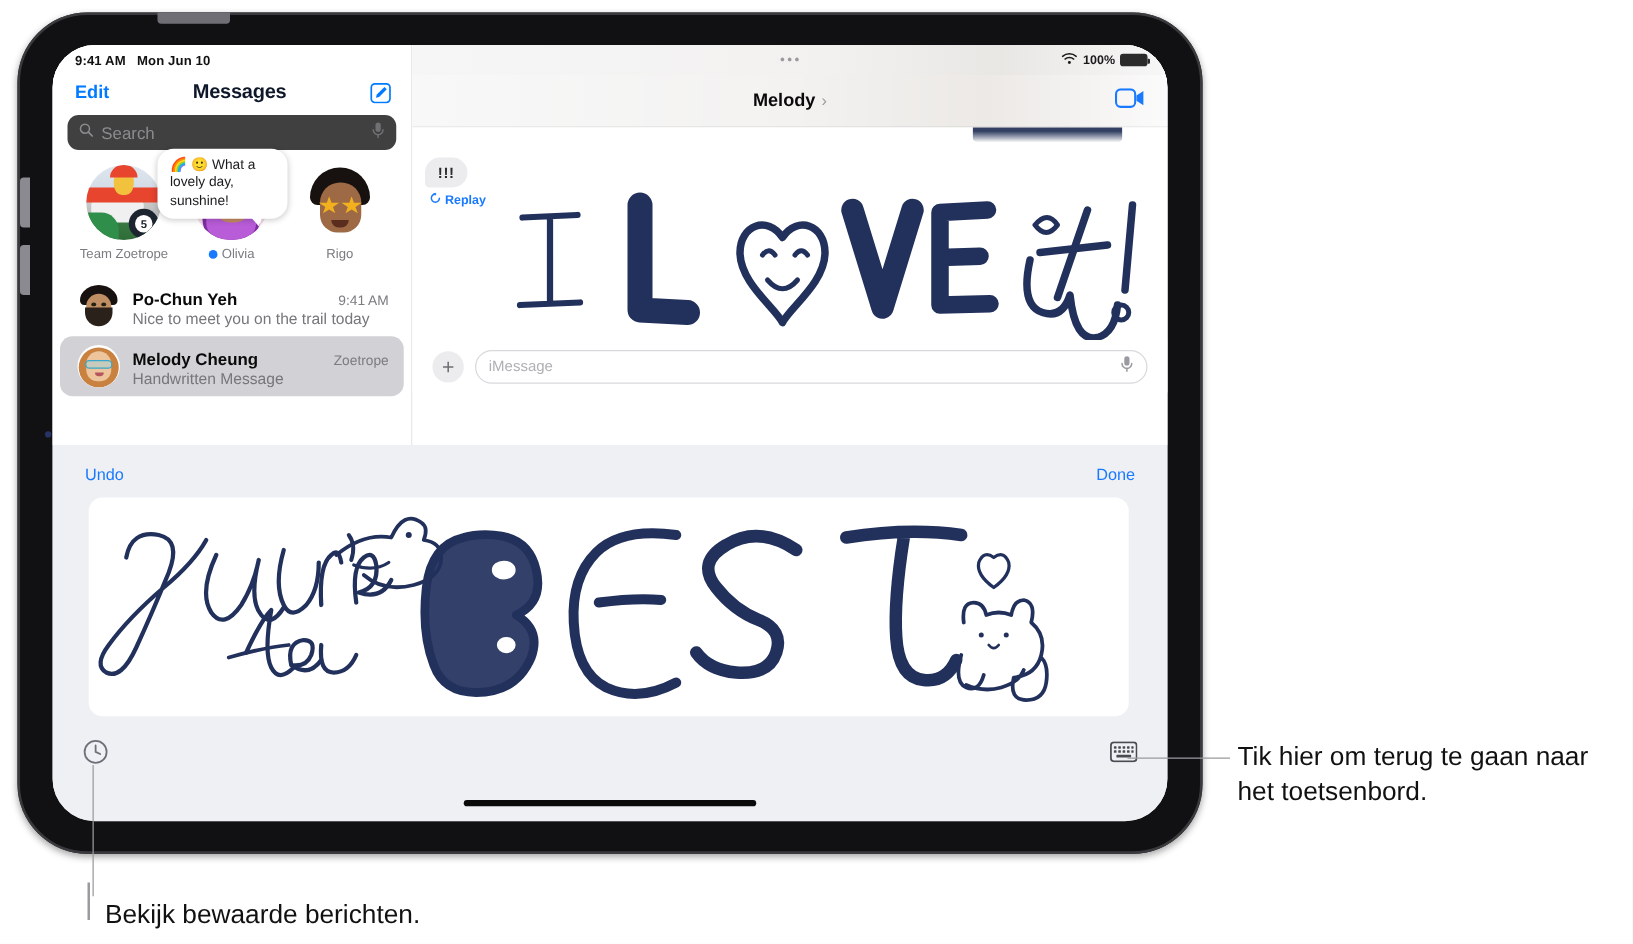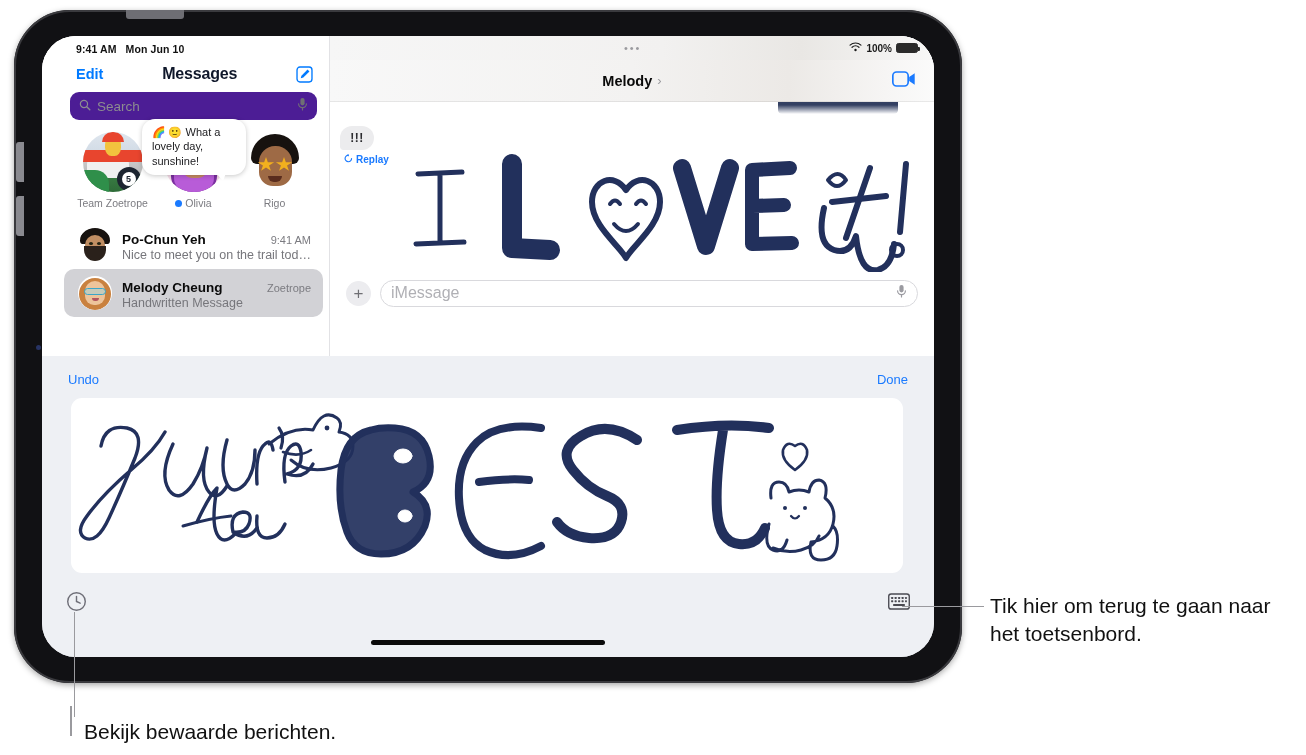--- a/index.html
+++ b/index.html
@@ -62,21 +62,20 @@
     display: flex;
     background: #fff;
   }
 
   
   #sidebar {
     width: 288px; height: 100%;
     background: #ffffff;
     border-right: 1px solid #e2e2e5;
     position: relative;
-    padding-left: 16px;
   }
   #status-bar {
     display: flex; align-items: center;
     height: 20px; padding: 6px 0 0 18px;
     font-size: 10.5px; font-weight: bold; color: #111;
     letter-spacing: .1px;
   }
   #status-time { margin-right: 9px; }
   #status-date { font-weight: bold; }
 
@@ -85,21 +84,21 @@
     padding: 6px 16px 4px 18px;
     height: 34px;
   }
   #edit-button { color: #007aff; font-size: 14.5px; font-weight: 700; }
   #sidebar-title { font-size: 16px; font-weight: bold; color: #0f172a; letter-spacing: -.2px; }
   #compose-icon svg { display:block; }
 
   #search-bar {
     margin: 2px 12px 0 12px;
     height: 28px;
-    background: #4c1d95;
+    background: #404040;
     border-radius: 9px;
     display: flex; align-items: center;
     padding: 0 9px;
     gap: 6px;
   }
   #search-placeholder { color: #8c8c90; font-size: 13.5px; flex: 1; }
 
   
   #pinned-row {
     display: flex;
@@ -292,21 +291,21 @@
     width: 25px; height: 25px; border-radius: 50%;
     background: #ececef; color: #6f6f74;
     display: flex; align-items: center; justify-content: center;
     font-size: 17px; line-height: 1; flex-shrink: 0;
   }
   #imessage-field {
     flex: 1; height: 27px;
     border: 1px solid #d9d9dd; border-radius: 14px;
     display: flex; align-items: center; padding: 0 10px;
   }
-  #imessage-placeholder { flex: 1; font-size: 16px; color: #b0b0b5; }
+  #imessage-placeholder { flex: 1; font-size: 12px; color: #b0b0b5; }
 
   
   #handwrite-panel {
     position: absolute; left: 0; top: 320px;
     width: 100%; height: 301px;
     background: #eef0f4;
   }
   #hw-toolbar {
     display: flex; justify-content: space-between; align-items: center;
     padding: 12px 26px 0 26px;

